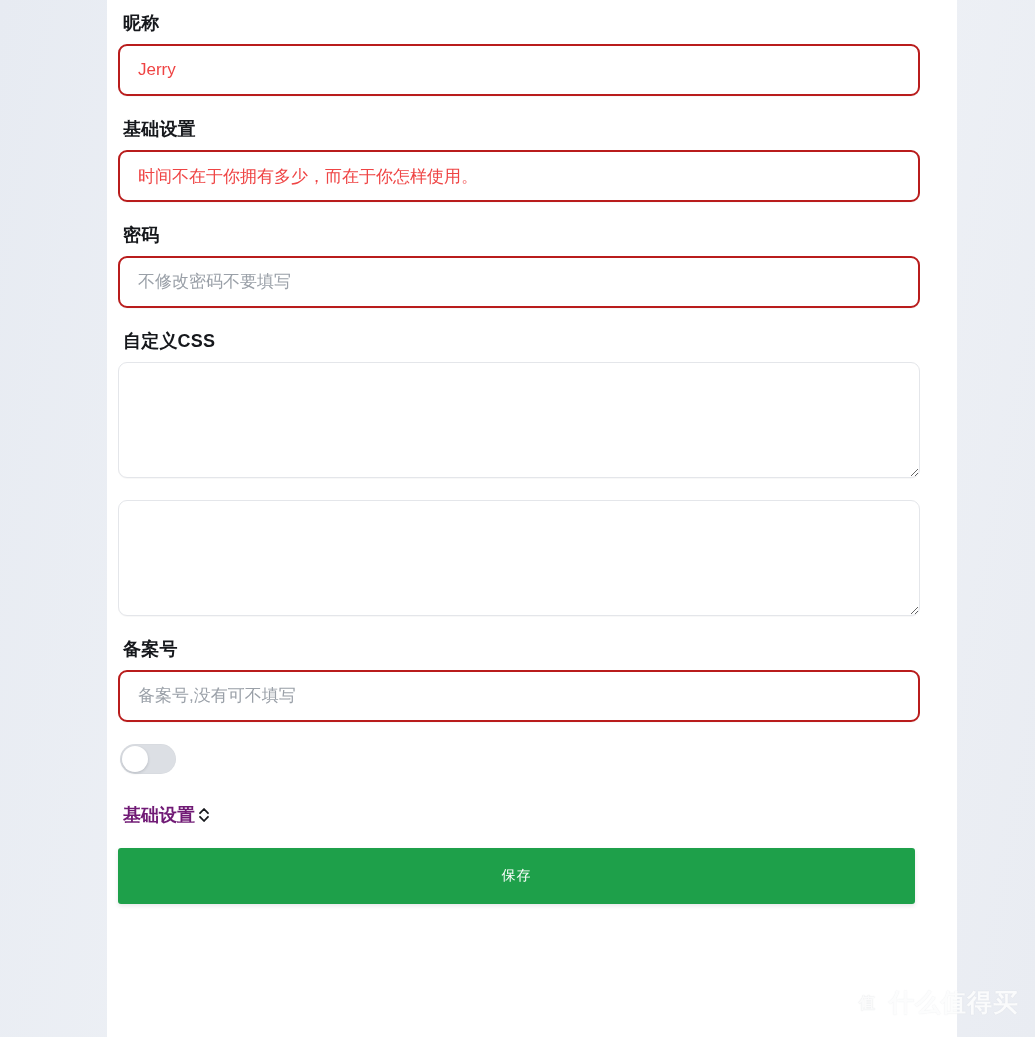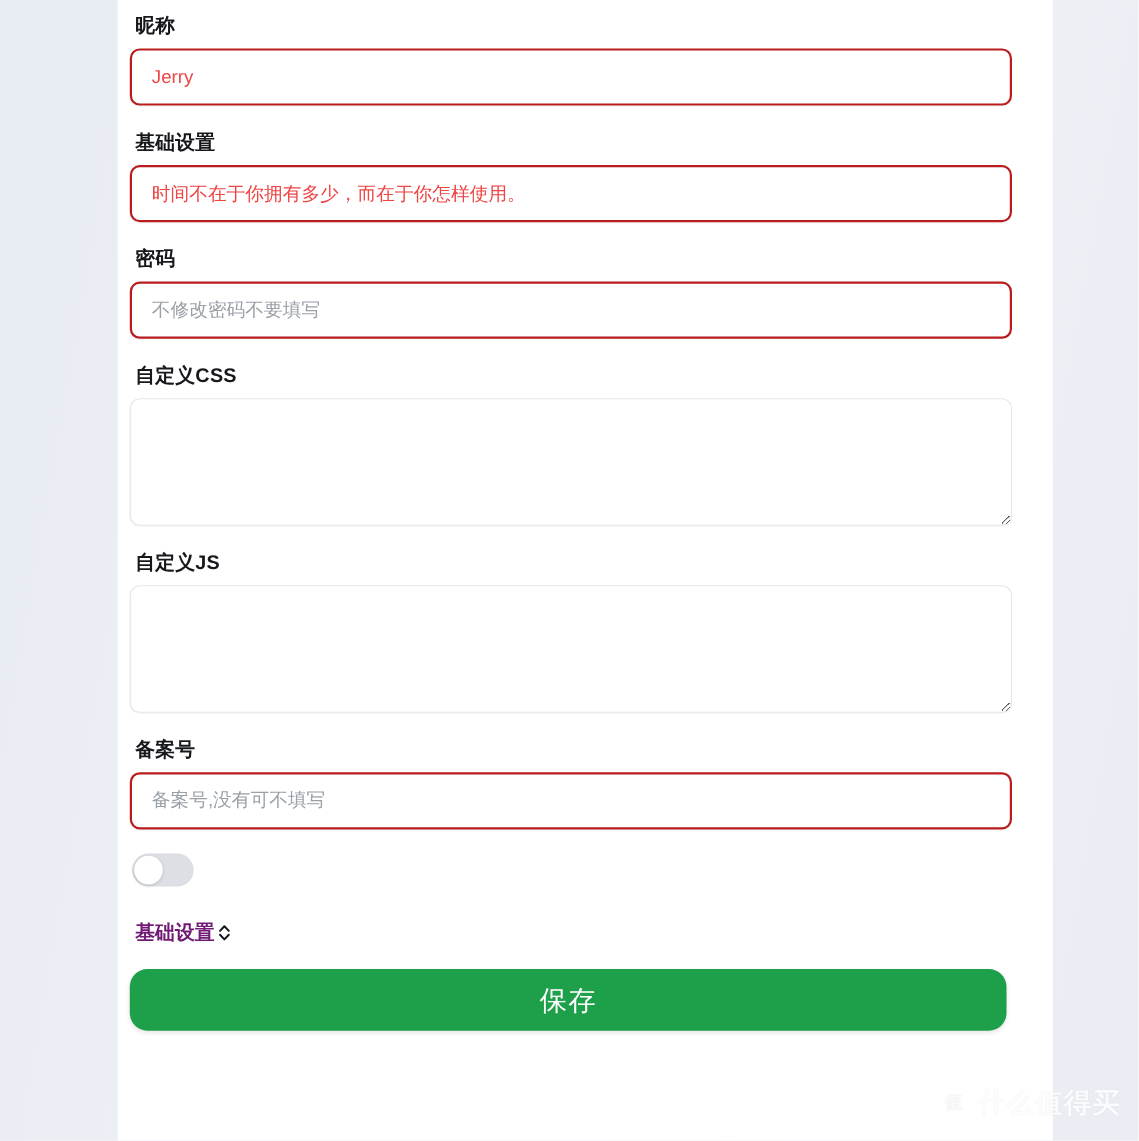--- a/index.html
+++ b/index.html
@@ -140,25 +140,25 @@
     flex: 0 0 auto;
   }
 
   
   .save-button {
     display: block;
     box-sizing: border-box;
     width: 797px;
     height: 56px;
     border: none;
-    border-radius: 16px;
+    border-radius: 3px;
     background: #1ea04a;
     color: #ffffff;
     font-family: "Liberation Sans", "DejaVu Sans", sans-serif;
-    font-size: 25px;
+    font-size: 14px;
     letter-spacing: 1px;
     cursor: pointer;
     box-shadow: 0 2px 4px rgba(16, 24, 40, 0.10);
   }
 
   
   .watermark {
     position: absolute;
     right: 16px;
     bottom: 18px;
@@ -213,21 +213,20 @@
         <label class="field-label">密码</label>
         <input class="text-input" type="text" placeholder="不修改密码不要填写" style="">
       </div>
 
       <div class="field">
         <label class="field-label">自定义CSS</label>
         <textarea class="text-area" placeholder="" style=""></textarea>
       </div>
 
       <div class="field">
-        <label class="field-label">自定义JS</label>
         <textarea class="text-area" placeholder="" style=""></textarea>
       </div>
 
       <div class="field">
         <label class="field-label">备案号</label>
         <input class="text-input" type="text" placeholder="备案号,没有可不填写" style="">
       </div>
 
       <div class="field">
         <div class="switch-wrap">

